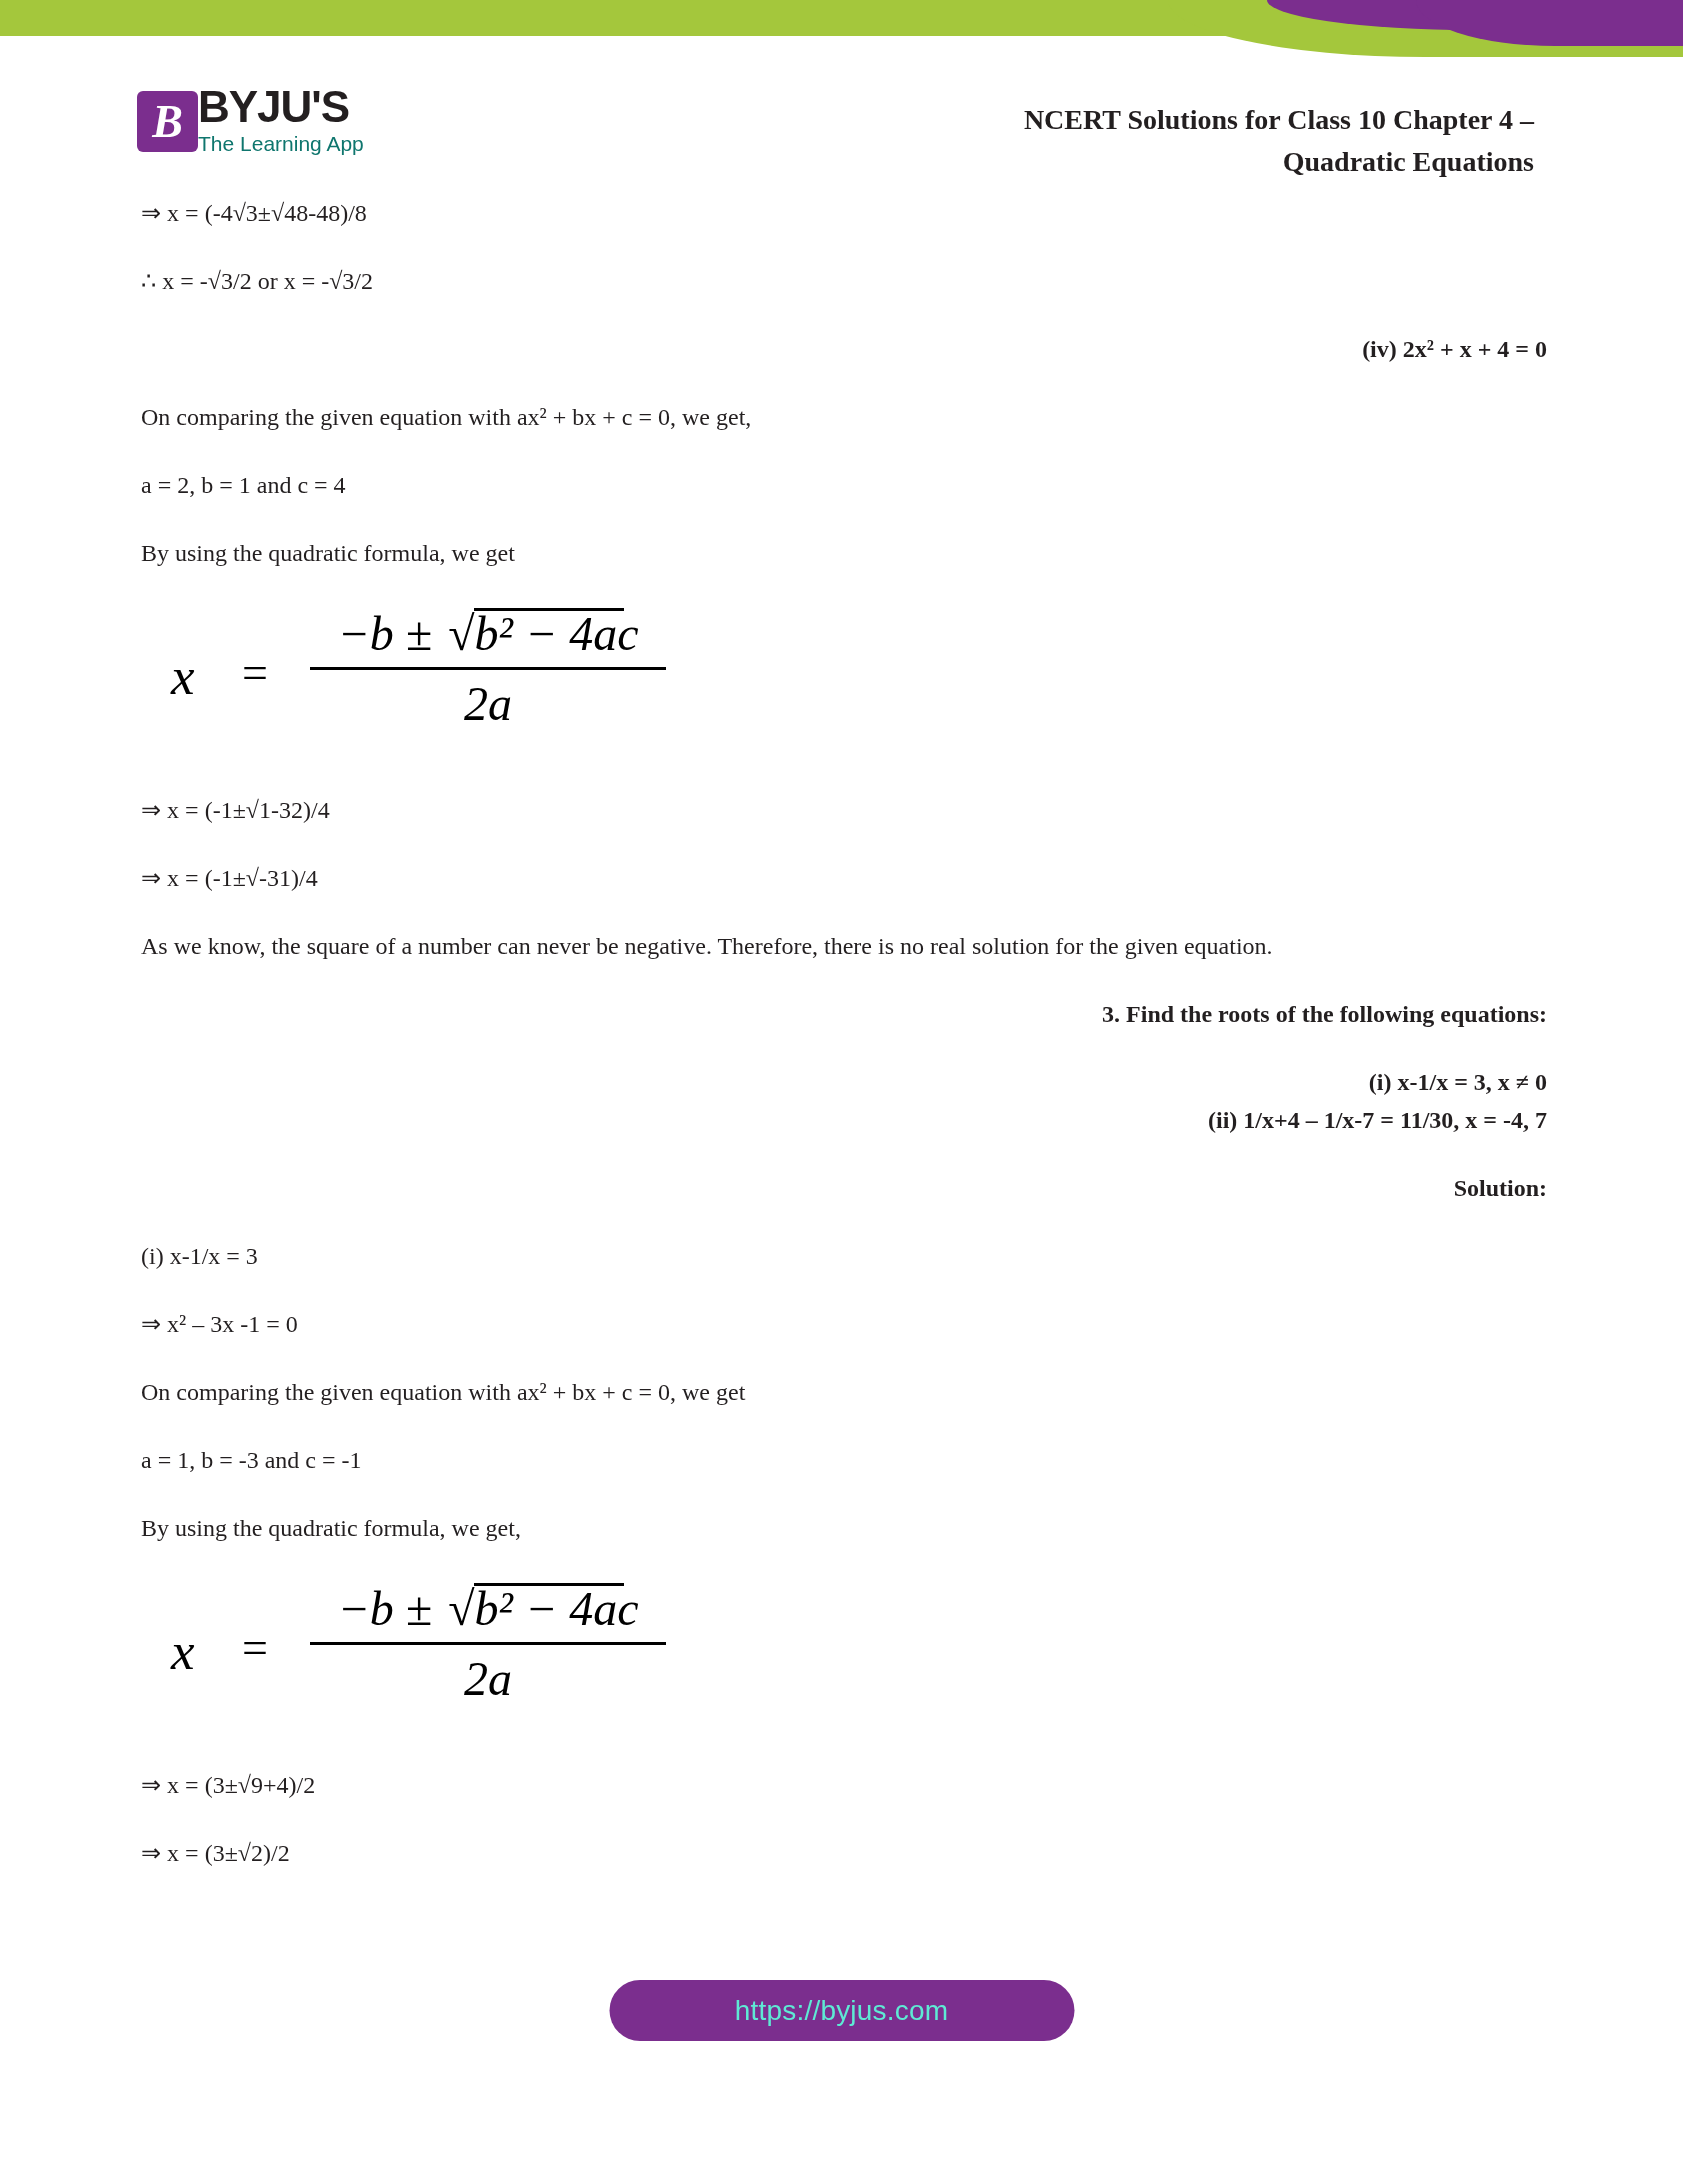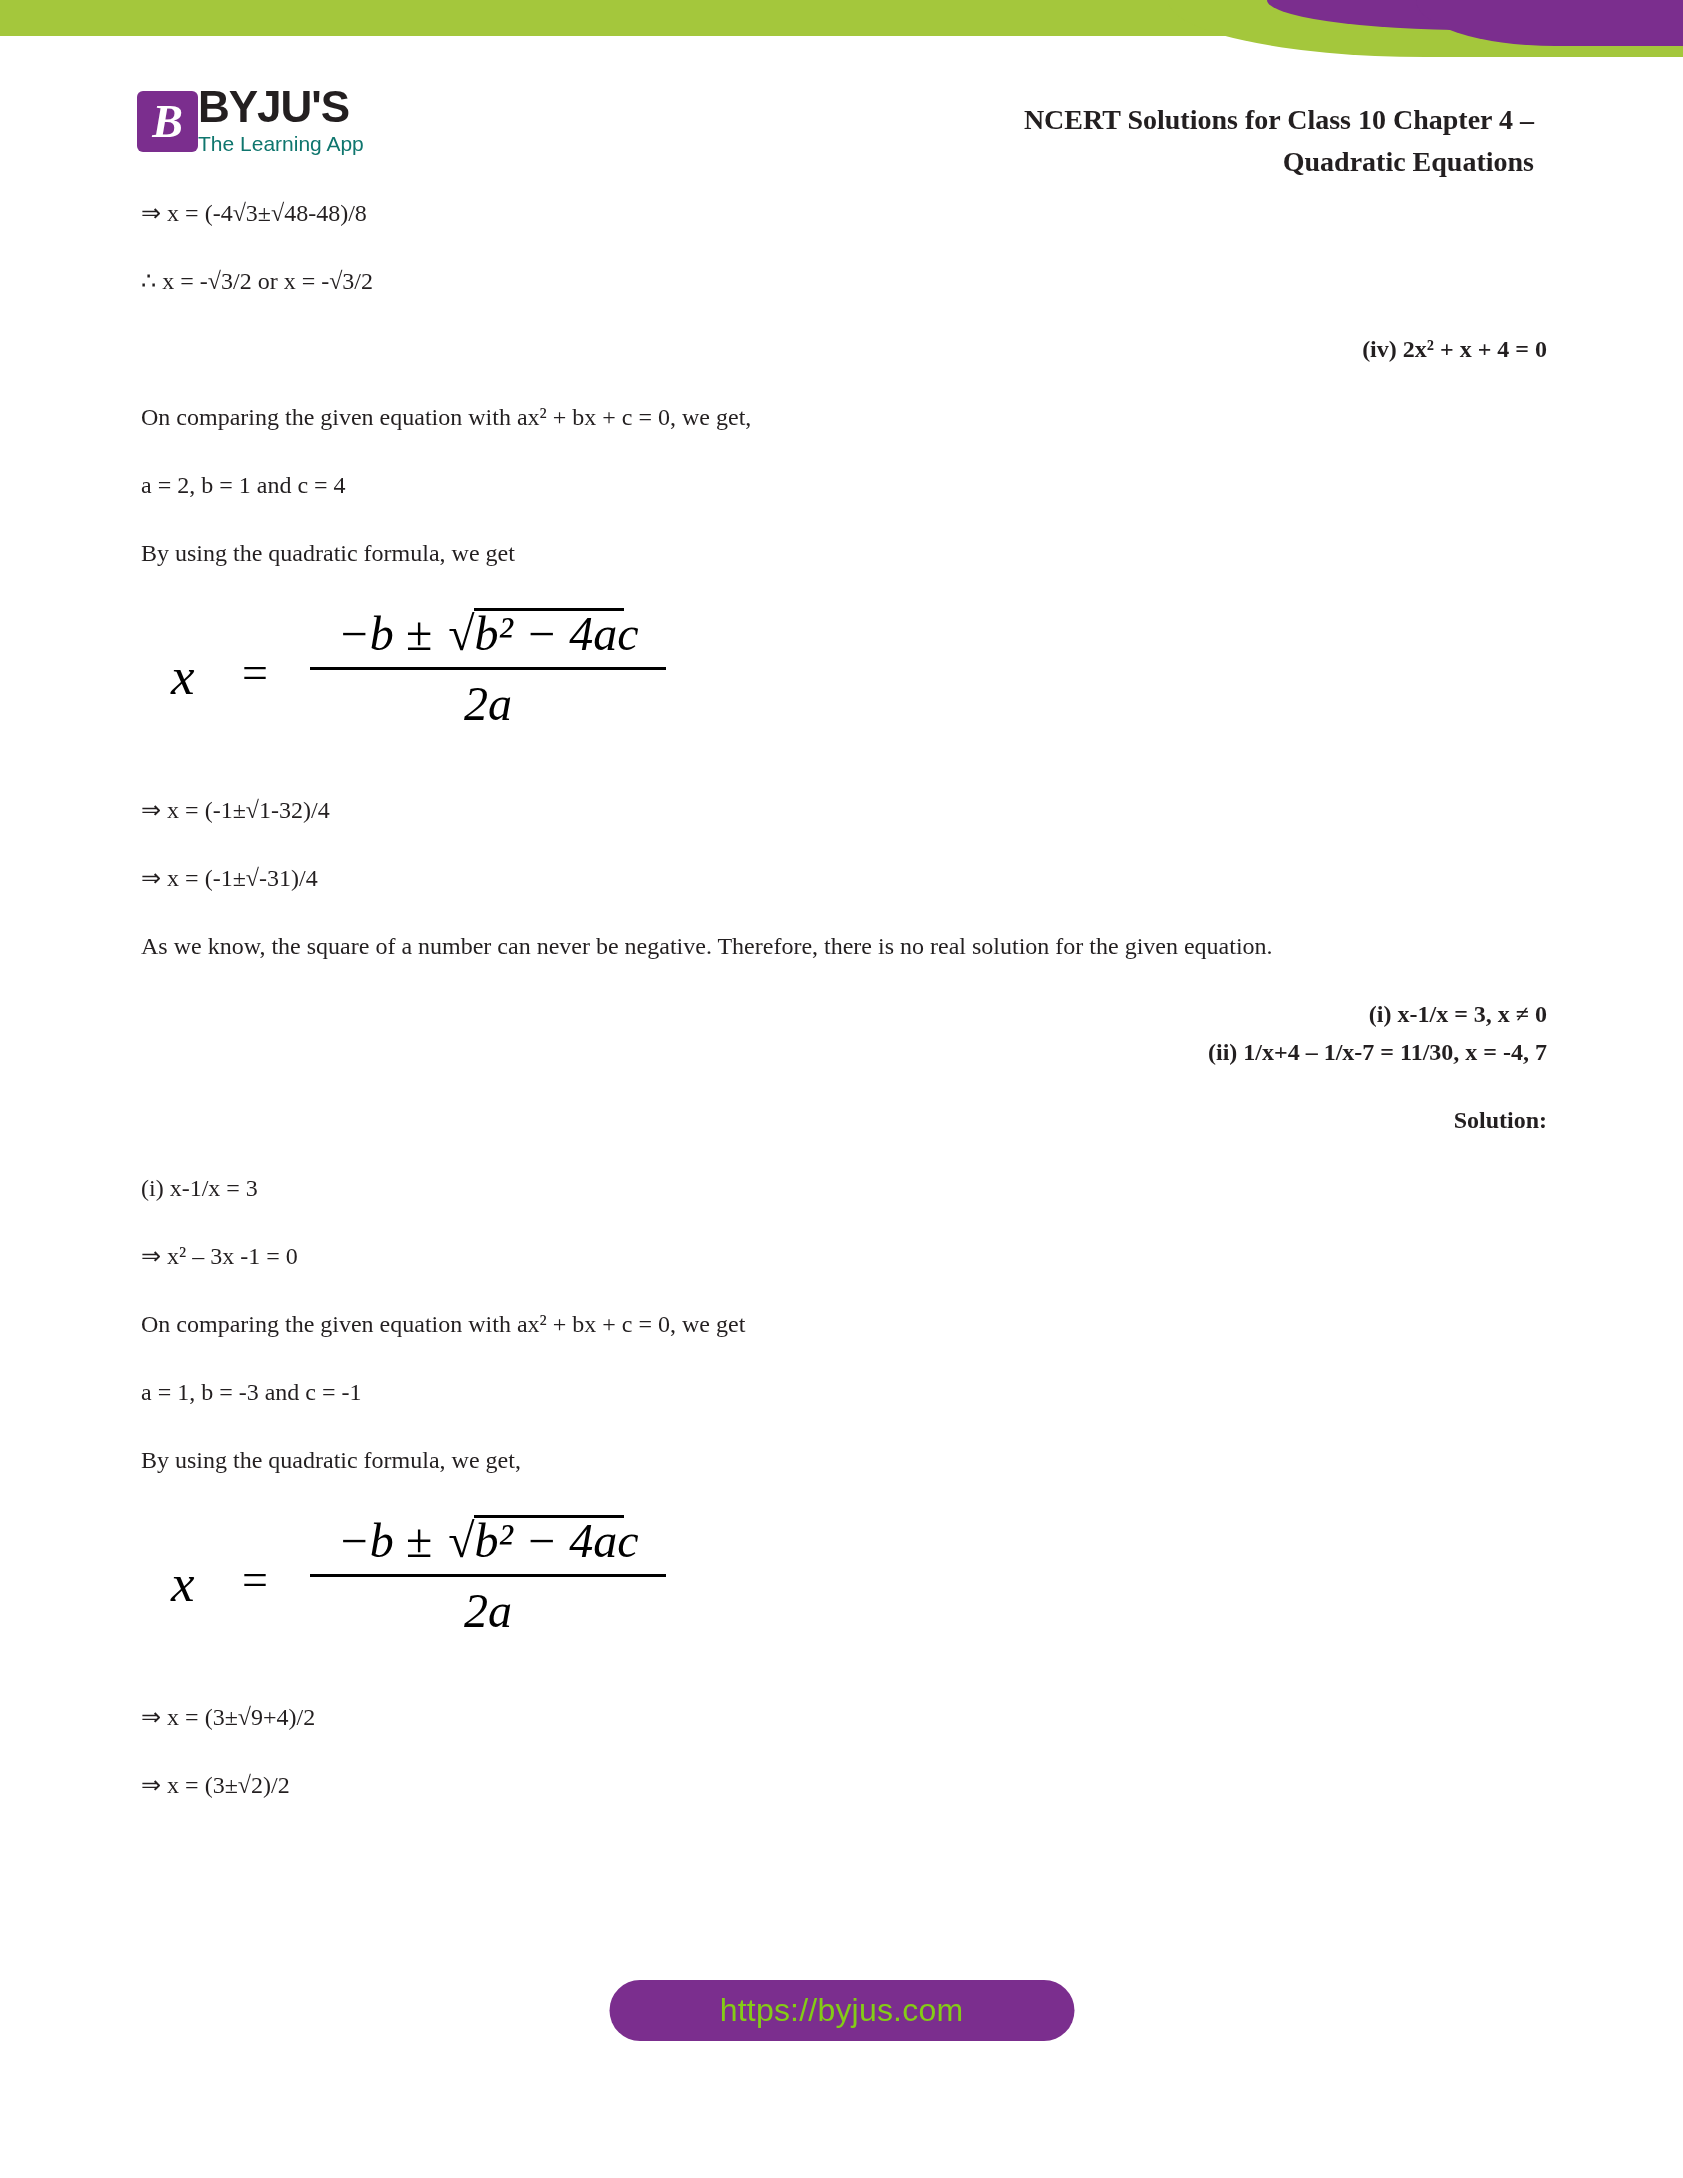--- a/index.html
+++ b/index.html
@@ -217,23 +217,23 @@
   
   .footer-url {
     position: absolute;
     left: 50%;
     transform: translateX(-50%);
     top: 1980px;
     width: 465px;
     height: 61px;
     background: #7b2e8e;
     border-radius: 31px;
-    color: #84cc16;
+    color: #5eead4;
     font-family: "Liberation Sans", sans-serif;
-    font-size: 32px;
+    font-size: 28px;
     line-height: 61px;
     text-align: center;
     letter-spacing: 0.2px;
   }
 </style>
 </head>
 <body>
 
 <div class="top-deco">
   <div class="deco-green"></div>
@@ -278,20 +278,21 @@
         </span>
       </div>
       <div class="bar"></div>
       <div class="den">2a</div>
     </div>
   </div>
 
   <p class="para">⇒ x = (-1±√1-32)/4</p>
   <p class="para">⇒ x = (-1±√-31)/4</p>
   <p class="para">As we know, the square of a number can never be negative. Therefore, there is no real solution for the given equation.</p>
+  <p class="para bold">3. Find the roots of the following equations:</p>
   <p class="para bold tight">(i) x-1/x = 3, x ≠ 0</p>
   <p class="para bold tight2">(ii) 1/x+4 – 1/x-7 = 11/30, x = -4, 7</p>
   <p class="para bold">Solution:</p>
   <p class="para">(i) x-1/x = 3</p>
   <p class="para">⇒ x² – 3x -1 = 0</p>
   <p class="para">On comparing the given equation with ax² + bx + c = 0, we get</p>
   <p class="para">a = 1, b = -3 and c = -1</p>
   <p class="para">By using the quadratic formula, we get,</p>
 
   <div class="formula">

